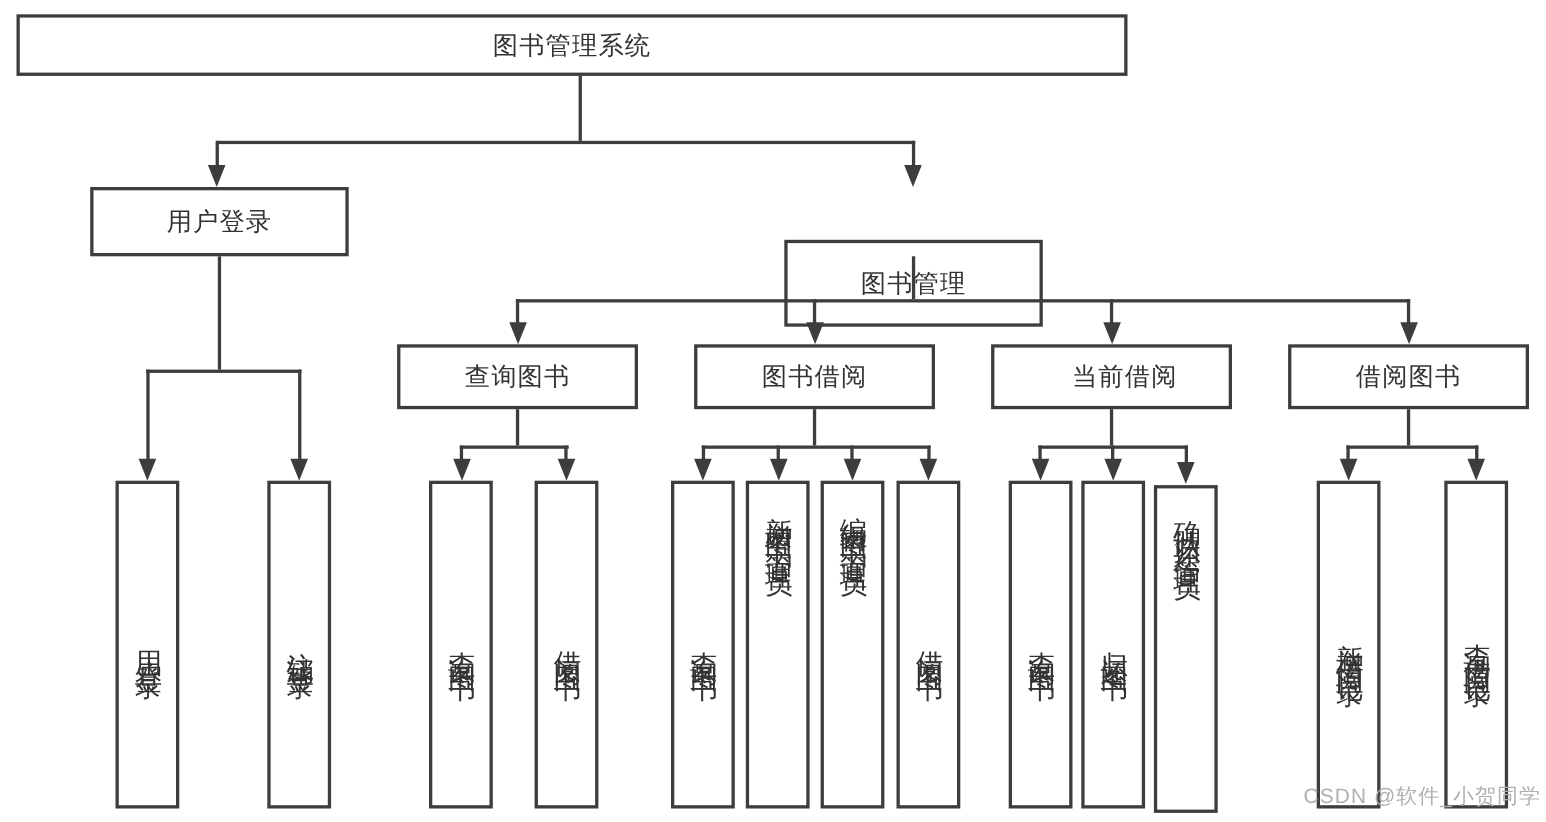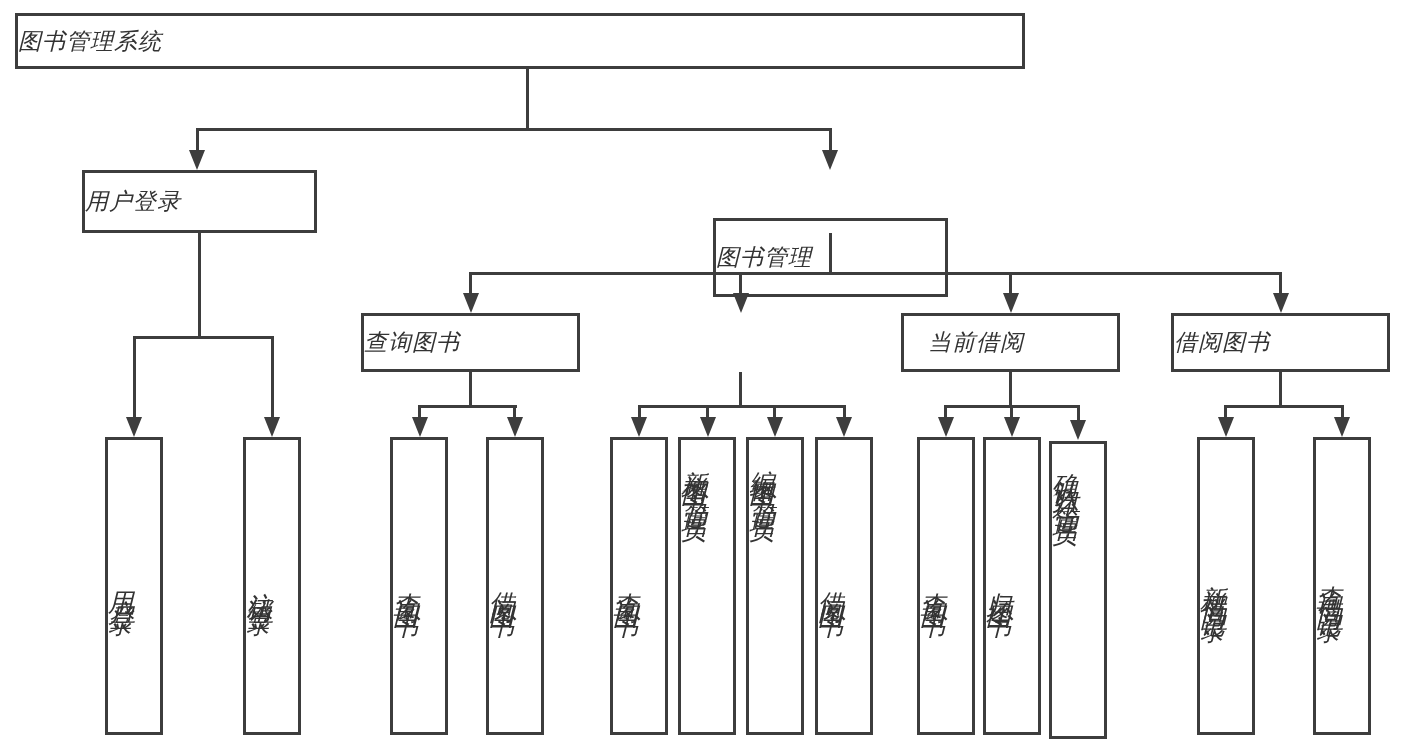--- a/index.html
+++ b/index.html
@@ -17,25 +17,24 @@
     color:var(--text);
     overflow:hidden;
   }
   .box{
     position:absolute;
     box-sizing:border-box;
     border:3px solid var(--line);
     background:var(--bg);
     display:flex;
     align-items:center;
-    justify-content:flex-start;
+    justify-content:center;
     font-size:23px;
     color:var(--text);
     letter-spacing:1px;
-    font-style:italic;
   }
   .leaf{
     width:58px;height:298px;top:437px;
   }
   .leaf .vtext{
     writing-mode:vertical-rl;
     text-orientation:mixed;
     font-size:25px;
     letter-spacing:7px;
     line-height:1;
@@ -99,20 +98,23 @@
   <div class="vline" style="left:739px;top:272px;height:23px;"></div>
   <div class="arrow" style="left:733px;top:293px;"></div>
   <div class="vline" style="left:1009px;top:272px;height:23px;"></div>
   <div class="arrow" style="left:1003px;top:293px;"></div>
   <div class="vline" style="left:1279px;top:272px;height:23px;"></div>
   <div class="arrow" style="left:1273px;top:293px;"></div>
 
   <div class="box" style="left:361px;top:313px;width:219px;height:59px;">
     <span>查询图书</span>
   </div>
+  <div class="box" style="left:631px;top:313px;width:219px;height:59px;">
+    <span>图书借阅</span>
+  </div>
   <div class="box" style="left:901px;top:313px;width:219px;height:59px;padding-left:24px;">
     <span>当前借阅</span>
   </div>
   <div class="box" style="left:1171px;top:313px;width:219px;height:59px;">
     <span>借阅图书</span>
   </div>
 
   <div class="vline" style="left:469px;top:372px;height:33px;"></div>
   <div class="hline" style="left:418px;top:405px;width:99px;"></div>
   <div class="vline" style="left:418px;top:405px;height:16px;"></div>
@@ -184,14 +186,15 @@
     <span class="vtext">确认归还（管理员）</span>
   </div>
 
   <div class="box leaf" style="left:1197px;">
     <span class="vtext">新增借阅记录</span>
   </div>
   <div class="box leaf" style="left:1313px;">
     <span class="vtext">查询借阅记录</span>
   </div>
 
+  <div class="watermark">CSDN @软件_小贺同学</div>
 
 </div>
 
 </body></html>

